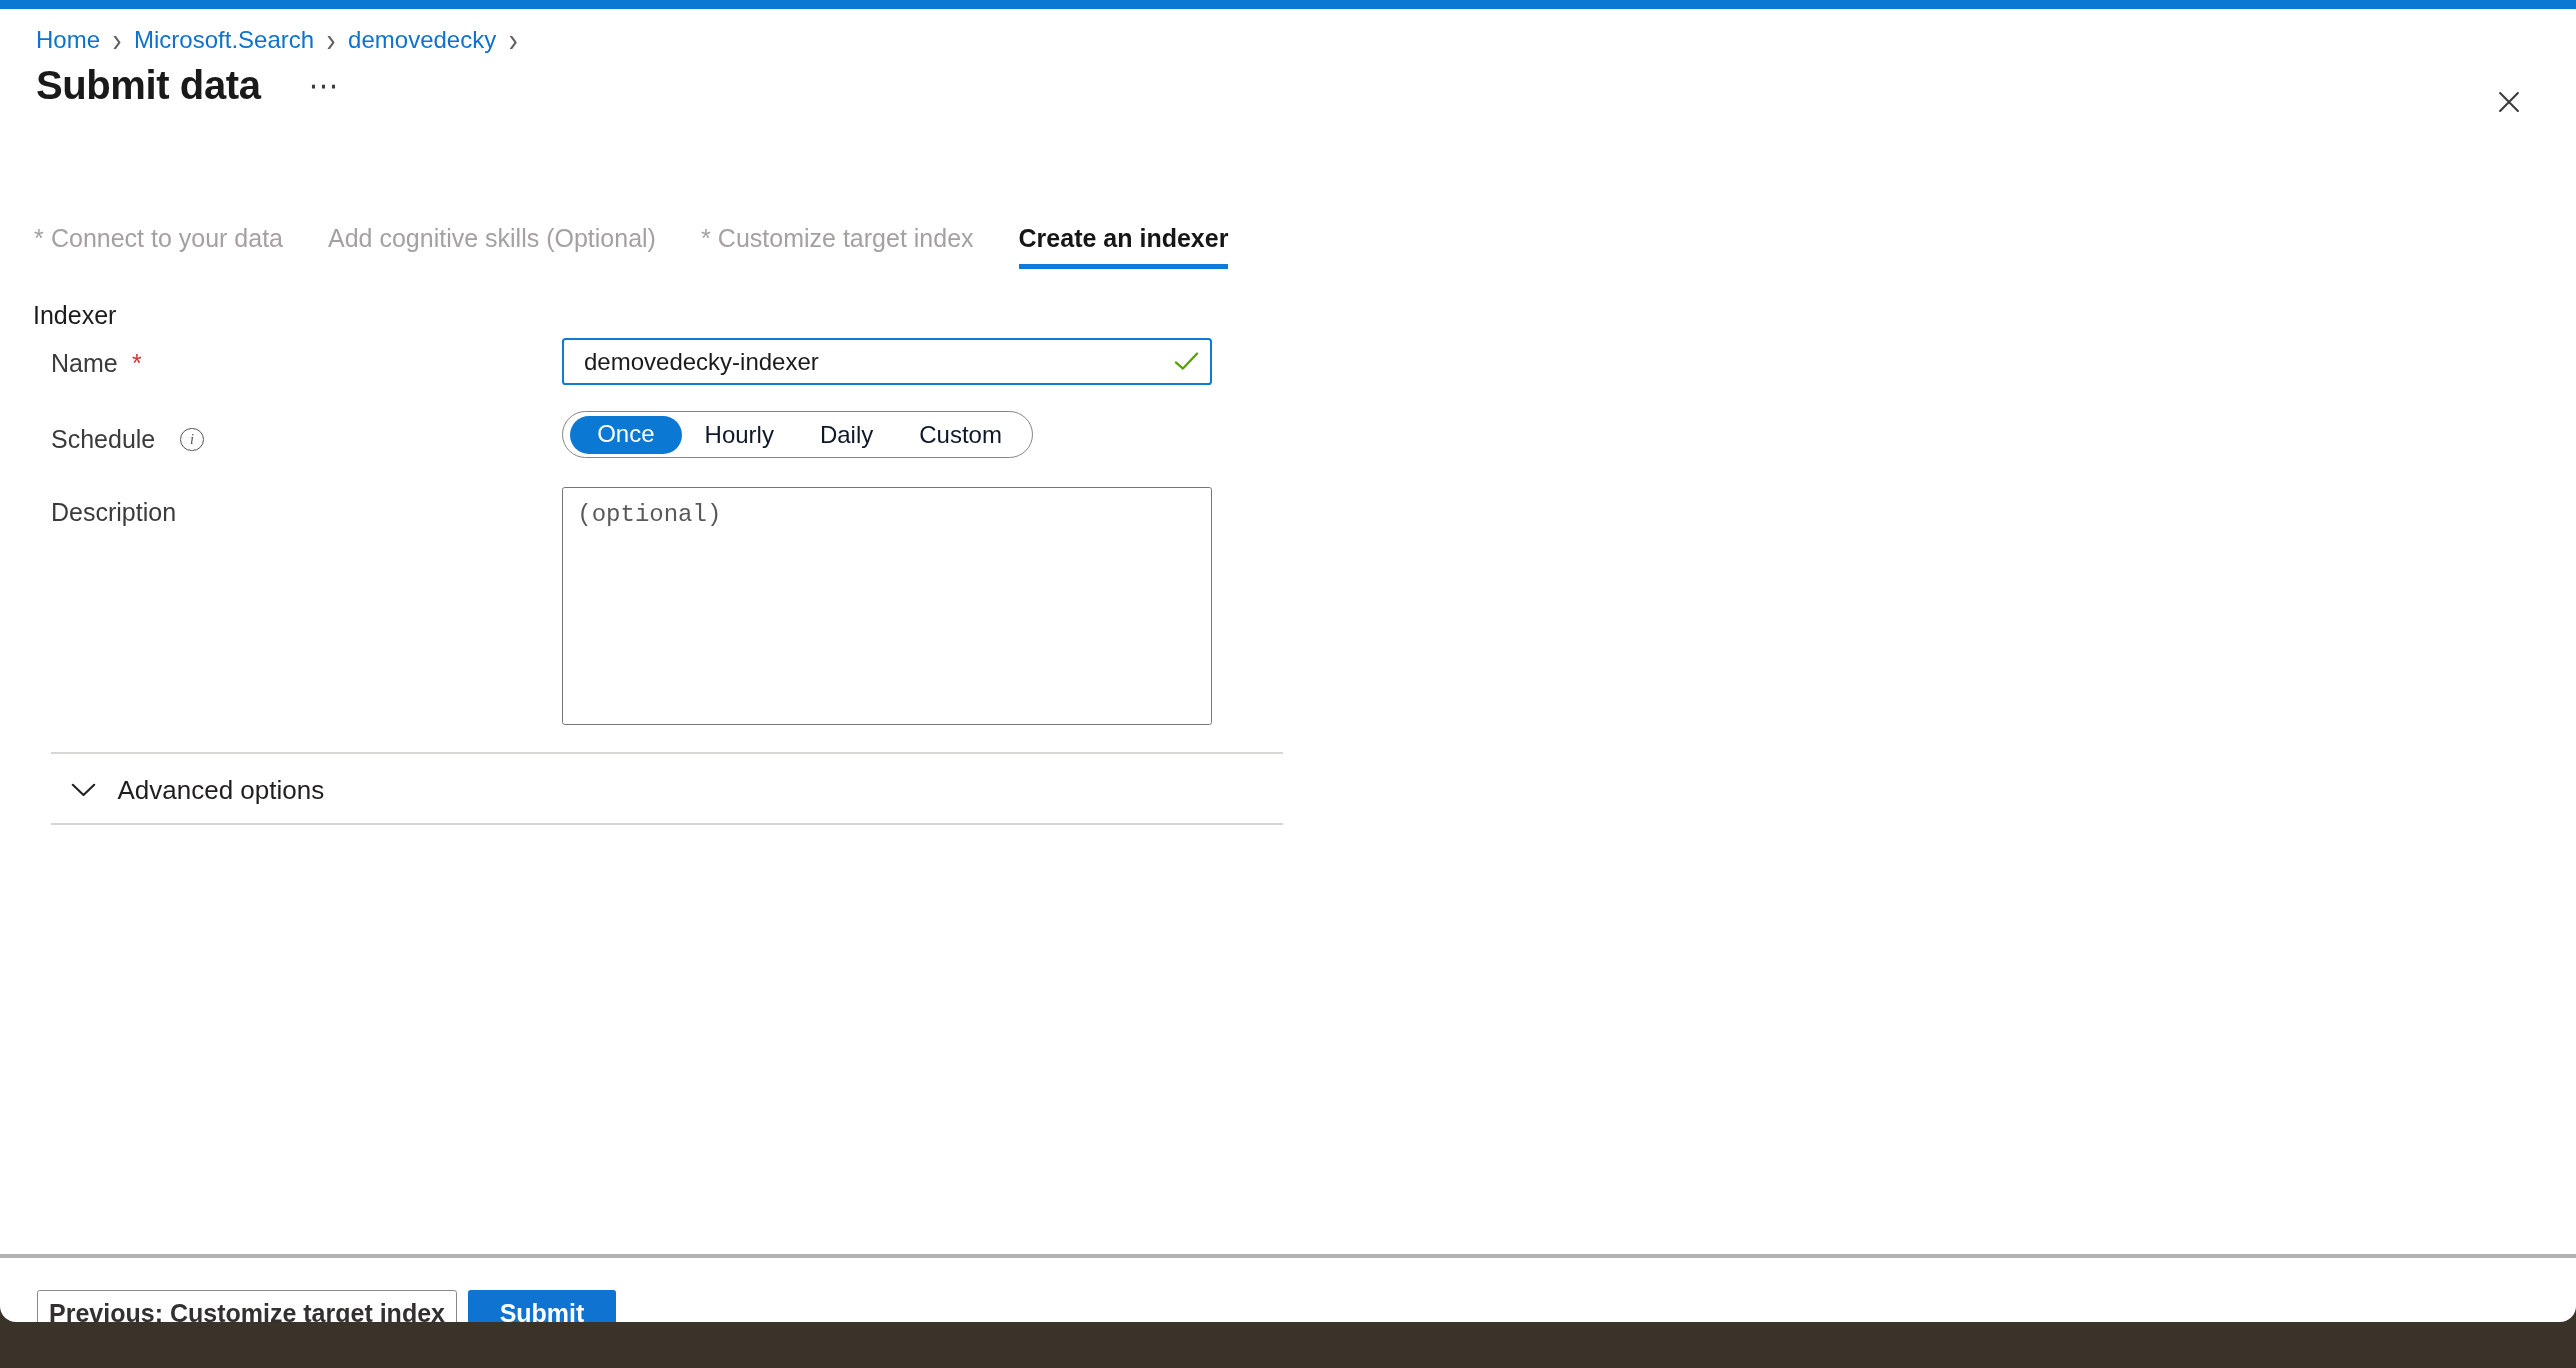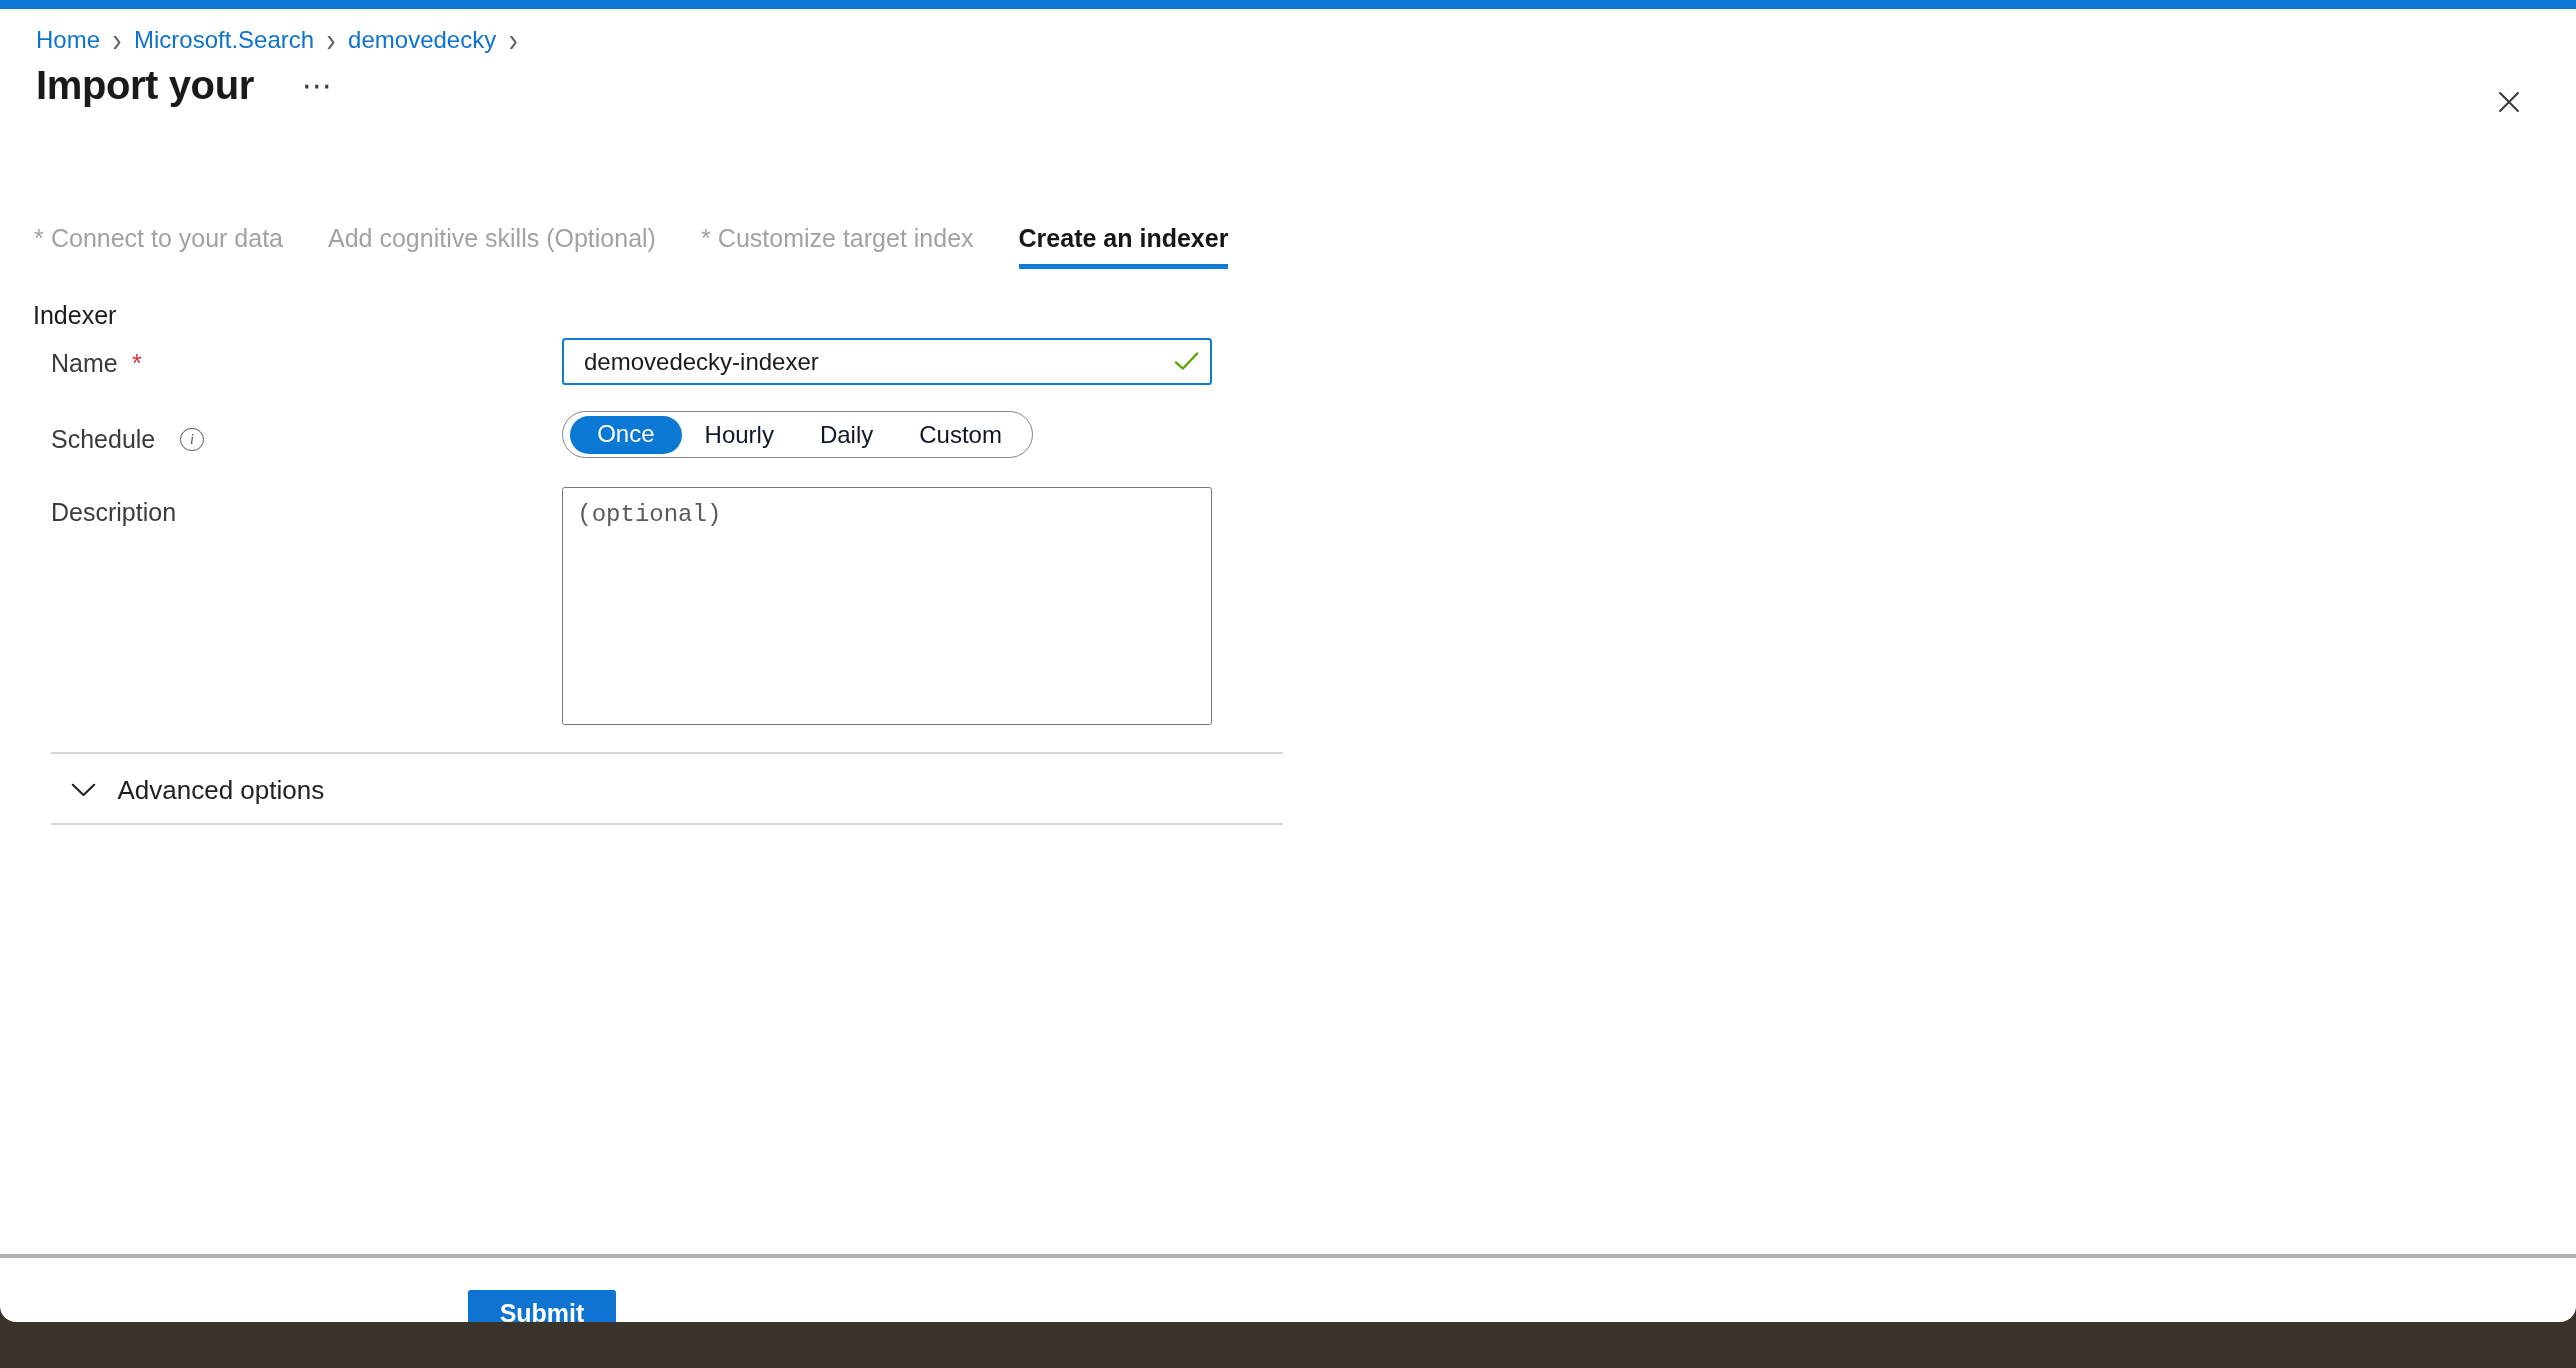--- a/index.html
+++ b/index.html
@@ -78,21 +78,21 @@
   <nav class="breadcrumb">
     <a class="crumb">Home</a>
     <span class="crumb-sep">›</span>
     <a class="crumb">Microsoft.Search</a>
     <span class="crumb-sep">›</span>
     <a class="crumb">demovedecky</a>
     <span class="crumb-sep">›</span>
   </nav>
 
   <div class="title-row">
-    <h1 class="page-title">Import your</h1>
+    <h1 class="page-title">Submit data</h1>
     <button class="more-btn">
       <span>⋯</span>
     </button>
   </div>
 
   <button class="close-btn">
     <svg width="32" height="32" viewBox="0 0 36 36">
       <path d="M8 8 L28 28 M28 8 L8 28" stroke="#3d3d3d" stroke-width="2.4" stroke-linecap="round" fill="none"></path>
     </svg>
   </button>
@@ -146,15 +146,16 @@
   <div class="divider" style="top:752px;"></div>
   <div class="adv-row">
     <svg width="25" height="14.3" viewBox="0 0 28 16">
       <path d="M2 2 L14 13.5 L26 2" fill="none" stroke="#222222" stroke-width="2.4" stroke-linecap="round" stroke-linejoin="round"></path>
     </svg>
     <span class="adv-label">Advanced options</span>
   </div>
   <div class="divider" style="top:823px;"></div>
 
   <div class="footer-divider"></div>
+  <button class="btn-previous">Previous: Customize target index</button>
   <button class="btn-submit">Submit</button>
 </div>
 
 
 </body></html>

